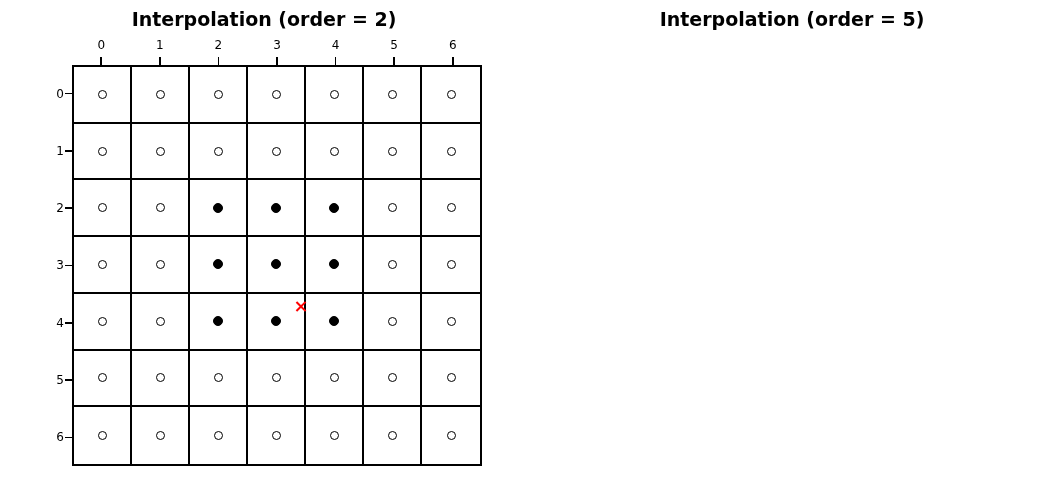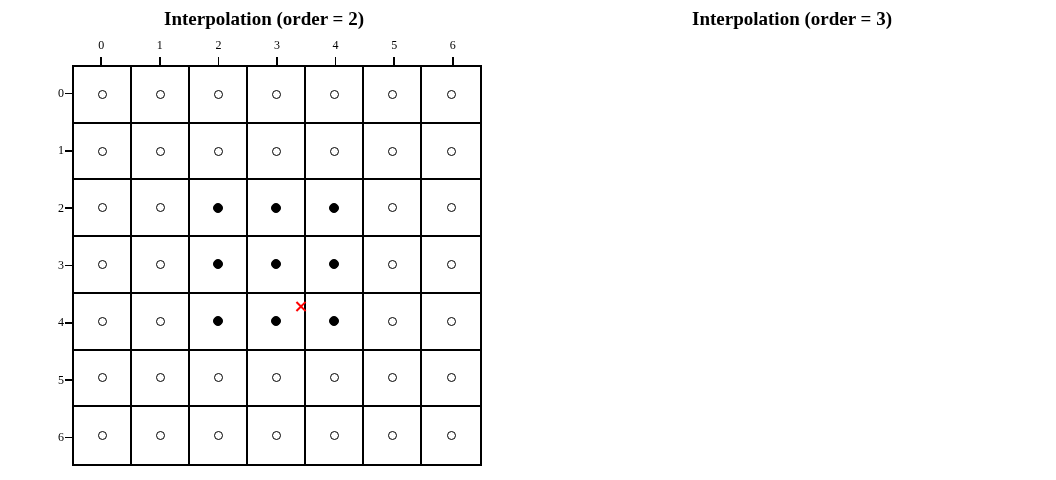--- a/index.html
+++ b/index.html
@@ -18,21 +18,20 @@
   .figure {
     position: absolute;
     inset: 0;
   }
 
   .panel {
     position: absolute;
     top: 0;
     width: 528px;
     height: 480px;
-    font-family: Liberation Serif, serif;
   }
   .panel-left  { left: 0; }
   .panel-right { left: 528px; }
 
   .panel-title {
     position: absolute;
     top: 8px;
     left: 0;
     width: 528px;
     text-align: center;
@@ -358,17 +357,17 @@
       <div class="ytickmark" style="top: 93.6429px;"></div>
       <div class="ytickmark" style="top: 150.929px;"></div>
       <div class="ytickmark" style="top: 208.214px;"></div>
       <div class="ytickmark" style="top: 265.5px;"></div>
       <div class="ytickmark" style="top: 322.786px;"></div>
       <div class="ytickmark" style="top: 380.071px;"></div>
       <div class="ytickmark" style="top: 437.357px;"></div>
     </div>
 
   <div class="panel panel-right">
-    <div class="panel-title">Interpolation (order = 3)</div>
+    <div class="panel-title">Interpolation (order = 5)</div>
 
   </div>
 
 </div>
 
 </body></html>

